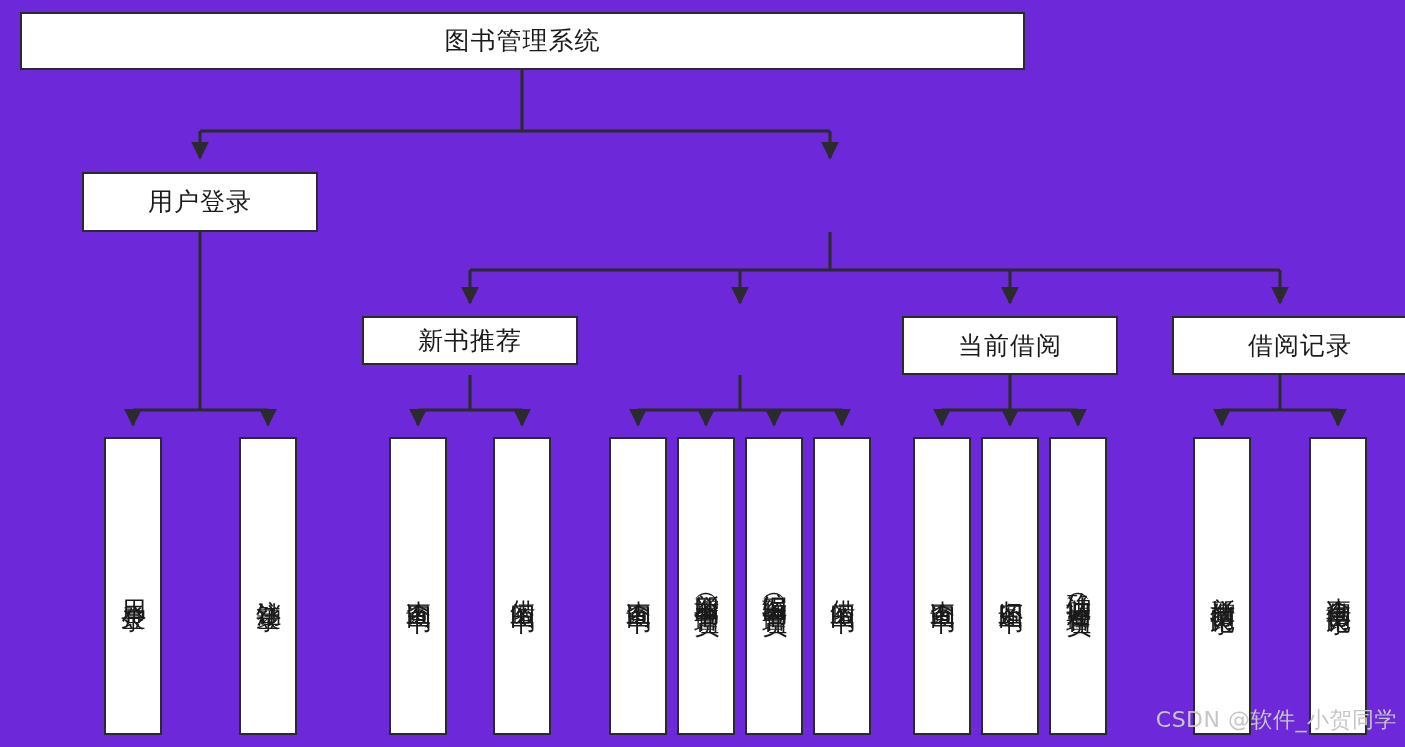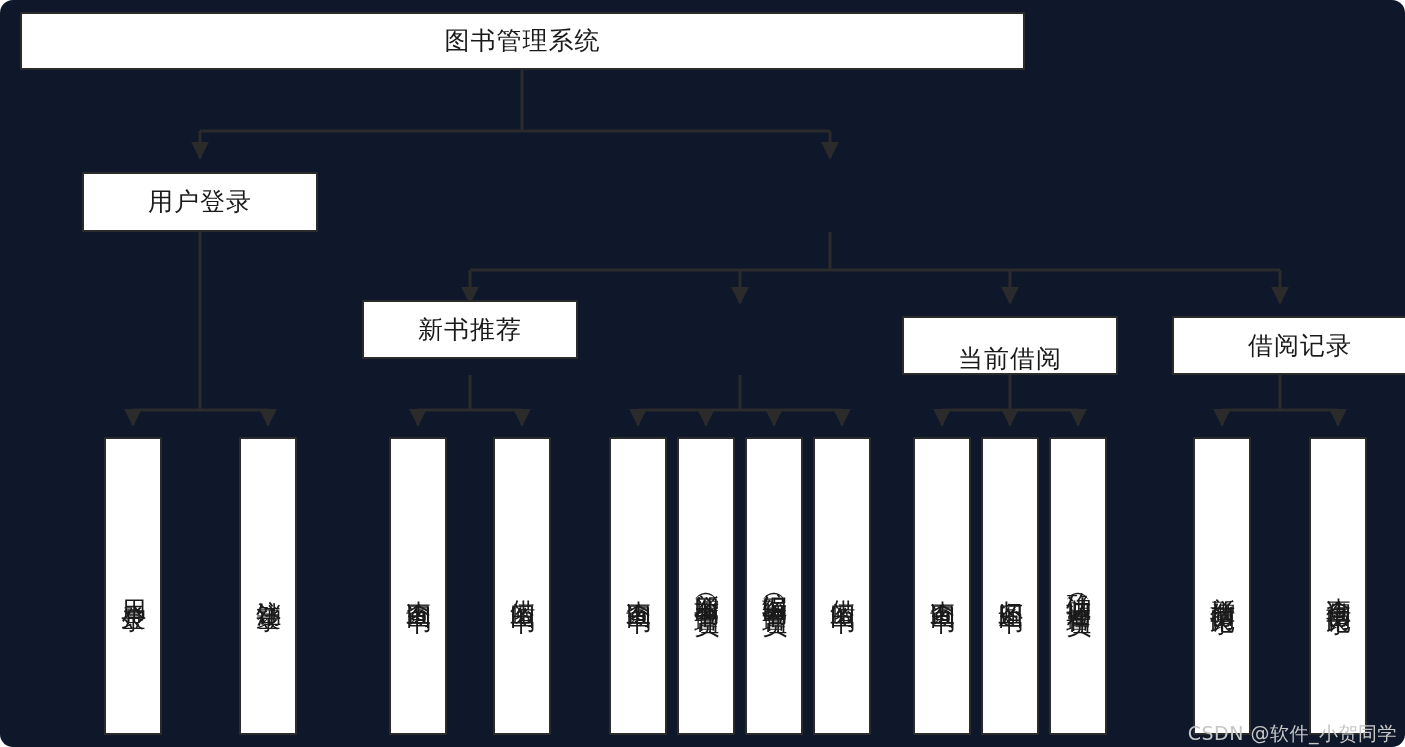--- a/index.html
+++ b/index.html
@@ -7,23 +7,22 @@
     padding: 0;
     background: #ffffff;
   }
   body {
     font-family: "DejaVu Sans", "Liberation Sans", sans-serif;
   }
   #canvas {
     position: relative;
     width: 1405px;
     height: 747px;
-    background: #0f172a;
+    background: #6d28d9;
     overflow: hidden;
-    border-radius: 13px;
   }
   #svg-layer {
     position: absolute;
     left: 0;
     top: 0;
     width: 1405px;
     height: 747px;
   }
   .node {
     position: absolute;
@@ -59,22 +58,22 @@
     text-orientation: upright;
     font-size: 25px;
     line-height: 1.22;
     letter-spacing: 3px;
     max-height: 100%;
     white-space: normal;
   }
   .watermark {
     position: absolute;
     right: 8px;
-    bottom: 0;
-    font-size: 19px;
+    bottom: 12px;
+    font-size: 22px;
     color: #c6c6c6;
     letter-spacing: 0.5px;
     white-space: nowrap;
     z-index: 6;
     pointer-events: none;
   }
 </style>
 </head>
 <body>
 
@@ -131,24 +130,24 @@
   </svg>
 
   <div class="node root horiz" style="left:20px; top:12px; width:1005px; height:58px;">
     <span class="node-label">图书管理系统</span>
   </div>
 
   <div class="node horiz" style="left:82px; top:172px; width:236px; height:60px;">
     <span class="node-label">用户登录</span>
   </div>
 
-  <div class="node horiz" style="left:362px; top:300px; width:216px; height:59px;">
+  <div class="node horiz" style="left:362px; top:316px; width:216px; height:49px;">
     <span class="node-label">新书推荐</span>
   </div>
-  <div class="node horiz" style="left:902px; top:316px; width:216px; height:59px;align-items:flex-end;">
+  <div class="node horiz" style="left:902px; top:316px; width:216px; height:59px;">
     <span class="node-label">当前借阅</span>
   </div>
   <div class="node horiz" style="left:1172px; top:316px; width:256px; height:59px;">
     <span class="node-label">借阅记录</span>
   </div>
 
   <div class="node leaf" style="left:104px; top:437px; width:58px; height:298px;">
     <span class="node-label">用户登录</span>
   </div>
   <div class="node leaf" style="left:239px; top:437px; width:58px; height:298px;">

